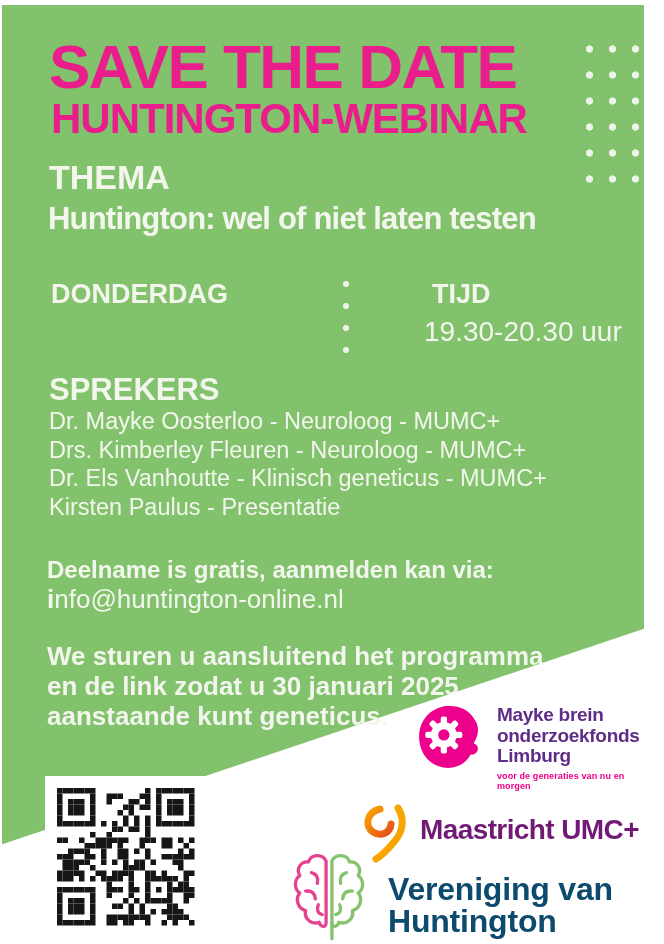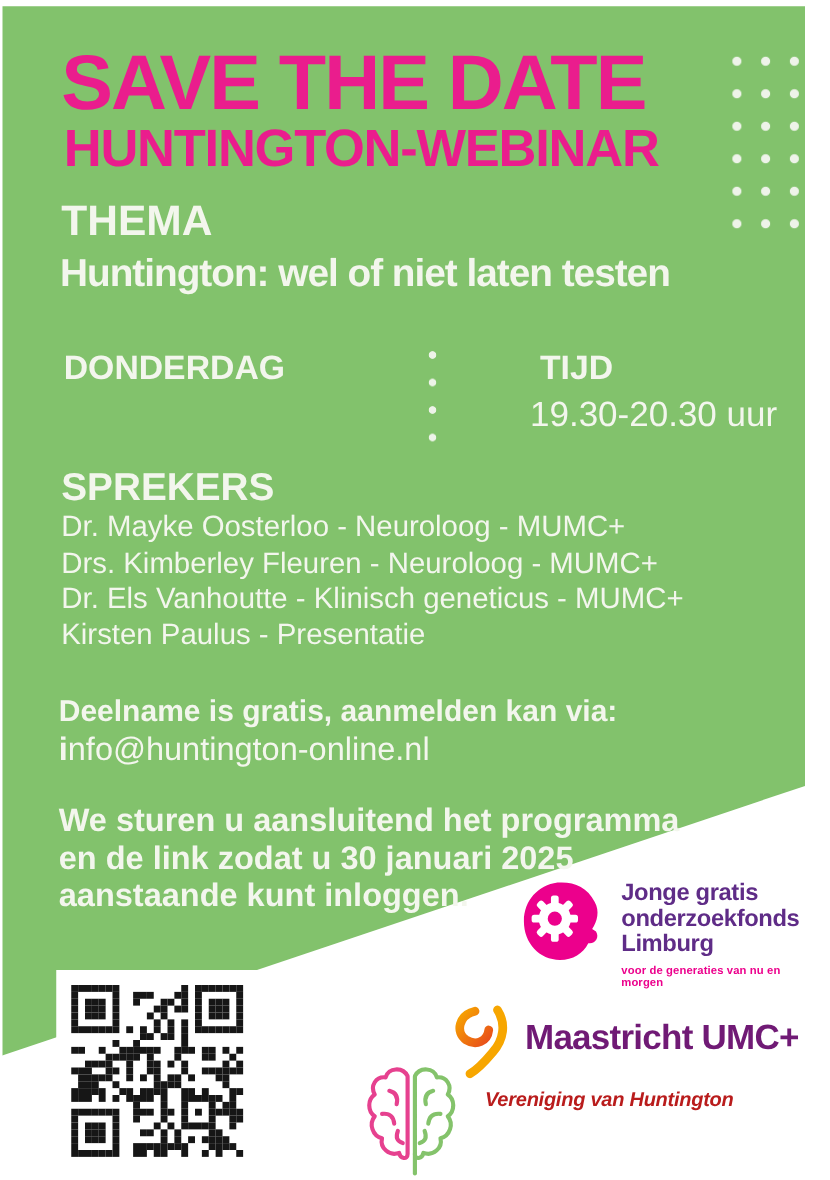--- a/index.html
+++ b/index.html
@@ -33,21 +33,21 @@
   .signup-email{left:47px;top:586px;font-size:26px;font-weight:400;line-height:1;color:#f3f6ed;text-decoration:none;}
   .signup-email b{font-weight:700;}
   .note{left:47px;top:641px;font-size:26px;font-weight:700;line-height:30px;}
   .qr-card{left:45px;top:776px;width:162px;height:162px;background:#ffffff;}
   .jb-blob{left:416px;top:703px;width:66px;height:68px;}
   .jb-text{left:497px;top:705px;font-size:19px;font-weight:700;color:#5f2c87;line-height:20.5px;letter-spacing:-0.3px;}
   .jb-tagline{left:497px;top:771px;font-size:9px;font-weight:700;color:#ec008c;letter-spacing:0.1px;}
   .mumc-logo{left:360px;top:803px;width:48px;height:60px;}
   .mumc-text{left:420px;top:816px;font-size:28px;font-weight:700;color:#701a75;letter-spacing:-0.6px;line-height:1;}
   .vvh-brain{left:292px;top:849px;width:74px;height:92px;}
-  .vvh-text{left:388px;top:873px;font-size:16px;font-weight:600;color:#b91c1c;letter-spacing:-0.2px;line-height:1;font-style:italic;}
+  .vvh-text{left:388px;top:873px;font-size:32px;font-weight:600;color:#0c4a6e;letter-spacing:-0.2px;line-height:1;}
 </style>
 </head>
 <body>
 
 <div class="poster">
   <div class="green-bg"></div>
   <div class="white-wedge"></div>
 
   <div class="abs title1 pink">SAVE THE DATE</div>
   <div class="abs title2 pink">HUNTINGTON-WEBINAR</div>
@@ -68,21 +68,21 @@
     <div>Dr. Els Vanhoutte - Klinisch geneticus - MUMC+</div>
     <div>Kirsten Paulus - Presentatie</div>
   </div>
 
   <div class="abs signup-heading white-t">Deelname is gratis, aanmelden kan via:</div>
   <a class="abs signup-email" href="#"><b>i</b><span>nfo@huntington-online.nl</span></a>
 
   <div class="abs note white-t">
     <div>We sturen u aansluitend het programma</div>
     <div>en de link zodat u 30 januari 2025</div>
-    <div>aanstaande kunt inloggen.</div>
+    <div>aanstaande kunt geneticus.</div>
   </div>
 
   <div class="abs qr-card">
     <svg id="qr-svg" width="162" height="162" viewBox="0 0 162 162">
         <g fill="#161616">
           <rect x="12" y="12" width="5.5" height="5.5"></rect>
           <rect x="17.5" y="12" width="5.5" height="5.5"></rect>
           <rect x="23" y="12" width="5.5" height="5.5"></rect>
           <rect x="28.5" y="12" width="5.5" height="5.5"></rect>
           <rect x="34" y="12" width="5.5" height="5.5"></rect>
@@ -399,21 +399,21 @@
         <rect x="-3" y="-18" width="6" height="8" rx="2" transform="rotate(135)"></rect>
         <rect x="-3" y="-18" width="6" height="8" rx="2" transform="rotate(180)"></rect>
         <rect x="-3" y="-18" width="6" height="8" rx="2" transform="rotate(225)"></rect>
         <rect x="-3" y="-18" width="6" height="8" rx="2" transform="rotate(270)"></rect>
         <rect x="-3" y="-18" width="6" height="8" rx="2" transform="rotate(315)"></rect>
       </g>
     </g>
     <circle cx="27" cy="31" r="5.5" fill="#ec008c"></circle>
   </svg>
   <div class="abs jb-text">
-    <div>Jonge gratis</div>
+    <div>Mayke brein</div>
     <div>onderzoekfonds</div>
     <div>Limburg</div>
   </div>
   <div class="abs jb-tagline">voor de generaties van nu en morgen</div>
 
   <svg class="abs mumc-logo" viewBox="0 0 48 60">
     <defs>
       <linearGradient id="og" x1="0" y1="0" x2="1" y2="1">
         <stop offset="0" stop-color="#f7a600"></stop>
         <stop offset="1" stop-color="#e84e1b"></stop>

